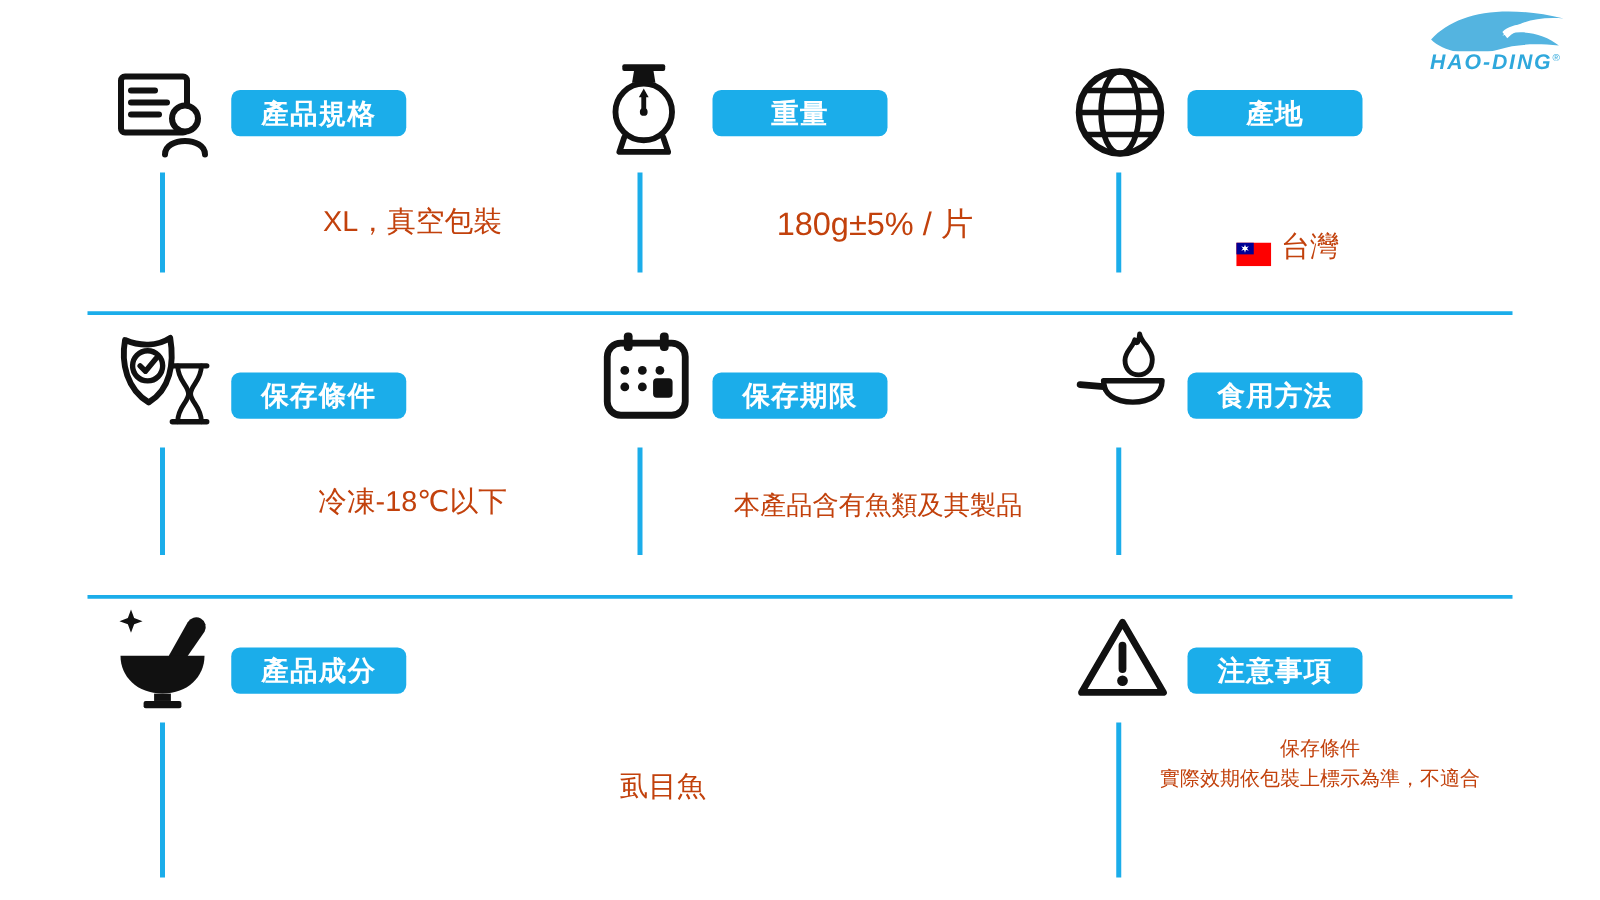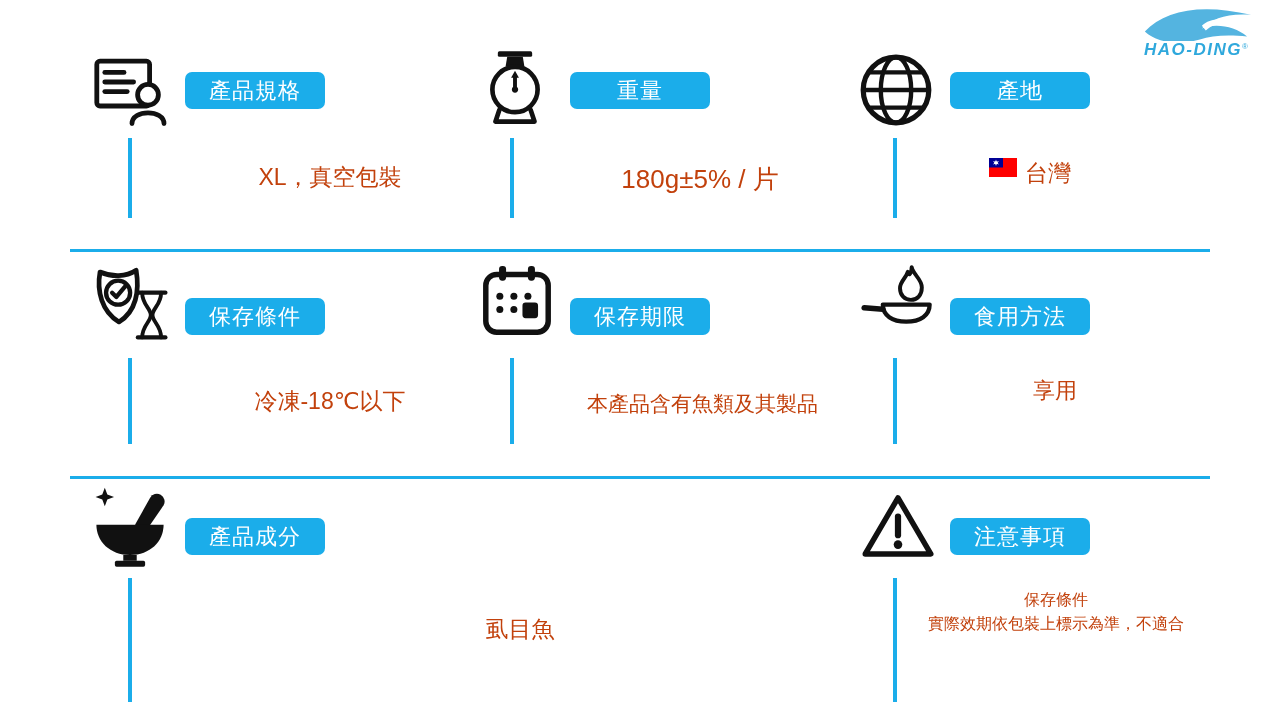--- a/index.html
+++ b/index.html
@@ -5,32 +5,32 @@
   * { margin:0; padding:0; box-sizing:border-box; }
   html, body { width:1280px; height:720px; }
   body {
     font-family:"Liberation Sans","DejaVu Sans",sans-serif;
     background:#ffffff; color:#1a1a1a; position:relative; overflow:hidden;
   }
   .page { position:absolute; inset:0; background:#fff;border-radius:24px; }
   .badge {
     position:absolute; width:140px; height:37px;
     background:var(--accent,#1badea); color:#fff;
-    font-weight:normal; font-size:22px; letter-spacing:1px;
+    font-weight:bold; font-size:22px; letter-spacing:1px;
     display:flex; align-items:center; justify-content:center;
     border-radius:7px;
   }
   .vline { position:absolute; width:4px; background:var(--accent,#1badea); }
   .divider { position:absolute; left:70px; width:1140px; height:3px; background:var(--accent,#1badea); }
   .value { position:absolute; text-align:center; color:#c2410c; }
   .icon { position:absolute; }
   .icon svg { display:block; width:100%; height:100%; }
   .stroke { fill:none; stroke:#111; stroke-linecap:round; stroke-linejoin:round; }
   .fillb { fill:#111; }
-  .origin-value { display:flex; align-items:flex-start; justify-content:center; gap:8px; }
+  .origin-value { display:flex; align-items:flex-end; justify-content:center; gap:8px;margin-top:24px; }
   .flag svg { display:block; }
   .logo {
     position:absolute; right:18px; top:6px; width:132px; height:62px;
     color:#2fa8dc; text-align:center;
   }
   .logo .wave { width:118px; height:34px; margin:0 auto; }
   .logo .brandname {
     font-size:17px; font-weight:bold; font-style:italic; letter-spacing:1.5px;
     display:inline-block;
   }
@@ -152,37 +152,36 @@
     <span class="icon" style="left:860px;top:264px;width:80px;height:78px">
       <svg viewBox="0 0 100 100">
         <path class="stroke" d="M65 4 C67 14 78 19 78 30 C78 40 72 46 64 46 C56 46 50 40 50 31 C50 22 58 18 60 10 C61 14 64 16 65 4 Z" stroke-width="5"></path>
         <line class="stroke" x1="4" y1="56" x2="28" y2="58" stroke-width="7"></line>
         <path class="stroke" d="M28 52 H88 C88 66 76 74 58 74 C40 74 28 66 28 52 Z" stroke-width="5.5"></path>
       </svg>
     </span>
     <span class="badge" style="left:950px;top:298px">食用方法</span>
     <span class="vline" style="left:893px;top:358px;height:86px"></span>
     <div class="value" style="left:905px;top:372px;width:300px;font-size:22px;line-height:38px">
-      <div>享用</div>
     </div>
   </section>
 
   <section>
     <span class="icon" style="left:88px;top:486px;width:84px;height:84px">
       <svg viewBox="0 0 100 100">
         <path d="M20 2 L23 10 L31 13 L23 16 L20 24 L17 16 L9 13 L17 10 Z" class="fillb"></path>
         <path d="M56 46 L74 14 A9 9 0 0 1 90 23 L70 52 Z" class="fillb"></path>
         <path d="M10 46 H90 C90 66 74 82 50 82 C26 82 10 66 10 46 Z" class="fillb"></path>
         <rect x="42" y="82" width="16" height="7" class="fillb"></rect>
         <rect x="32" y="89" width="36" height="7" rx="2" class="fillb"></rect>
       </svg>
     </span>
     <span class="badge" style="left:185px;top:518px">產品成分</span>
     <span class="vline" style="left:128px;top:578px;height:124px"></span>
-    <div class="value" style="left:380px;top:614px;width:280px;font-size:23px">虱目魚</div>
+    <div class="value" style="left:390px;top:614px;width:280px;font-size:23px">虱目魚</div>
   </section>
 
   <section>
     <span class="icon" style="left:858px;top:490px;width:80px;height:78px">
       <svg viewBox="0 0 100 100">
         <path class="stroke" d="M50 10 L92 82 H8 Z" stroke-width="7"></path>
         <line class="stroke" x1="50" y1="34" x2="50" y2="58" stroke-width="8"></line>
         <circle cx="50" cy="70" r="5.5" class="fillb"></circle>
       </svg>
     </span>

